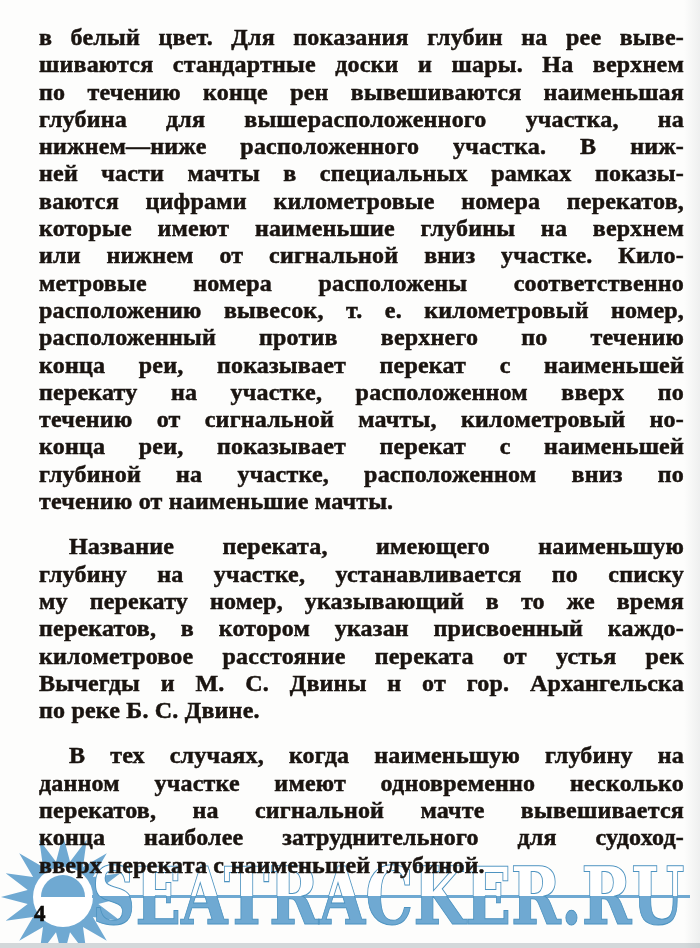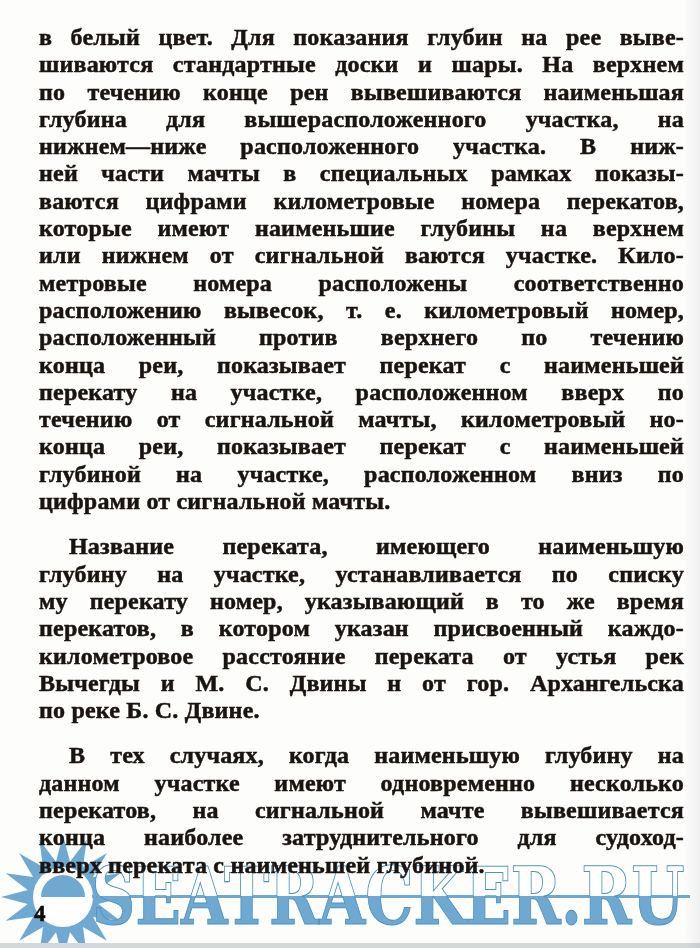--- a/index.html
+++ b/index.html
@@ -99,30 +99,30 @@
   <div class="text-block" id="text-block">
       <div class="para">
         <div class="line">в белый цвет. Для показания глубин на рее выве-</div>
         <div class="line">шиваются стандартные доски и шары. На верхнем</div>
         <div class="line">по течению конце рен вывешиваются наименьшая</div>
         <div class="line">глубина для вышерасположенного участка, на</div>
         <div class="line">нижнем—ниже расположенного участка. В ниж-</div>
         <div class="line">ней части мачты в специальных рамках показы-</div>
         <div class="line">ваются цифрами километровые номера перекатов,</div>
         <div class="line">которые имеют наименьшие глубины на верхнем</div>
-        <div class="line">или нижнем от сигнальной ваются участке. Кило-</div>
+        <div class="line">или нижнем от сигнальной вниз участке. Кило-</div>
         <div class="line">метровые номера расположены соответственно</div>
         <div class="line">расположению вывесок, т. е. километровый номер,</div>
         <div class="line">расположенный против верхнего по течению</div>
         <div class="line">конца реи, показывает перекат с наименьшей</div>
         <div class="line">перекату на участке, расположенном вверх по</div>
         <div class="line">течению от сигнальной мачты, километровый но-</div>
         <div class="line">конца реи, показывает перекат с наименьшей</div>
         <div class="line">глубиной на участке, расположенном вниз по</div>
-        <div class="line no-just">цифрами от сигнальной мачты.</div>
+        <div class="line no-just">течению от наименьшие мачты.</div>
       </div>
       <div class="para">
         <div class="line first-indent">Название переката, имеющего наименьшую</div>
         <div class="line">глубину на участке, устанавливается по списку</div>
         <div class="line">му перекату номер, указывающий в то же время</div>
         <div class="line">перекатов, в котором указан присвоенный каждо-</div>
         <div class="line">километровое расстояние переката от устья рек</div>
         <div class="line">Вычегды и М. С. Двины н от гор. Архангельска</div>
         <div class="line no-just">по реке Б. С. Двине.</div>
       </div>

